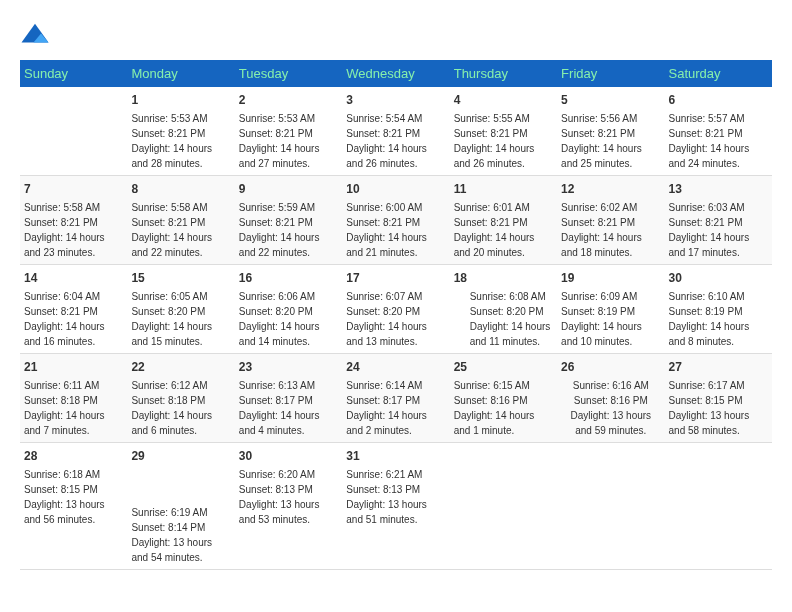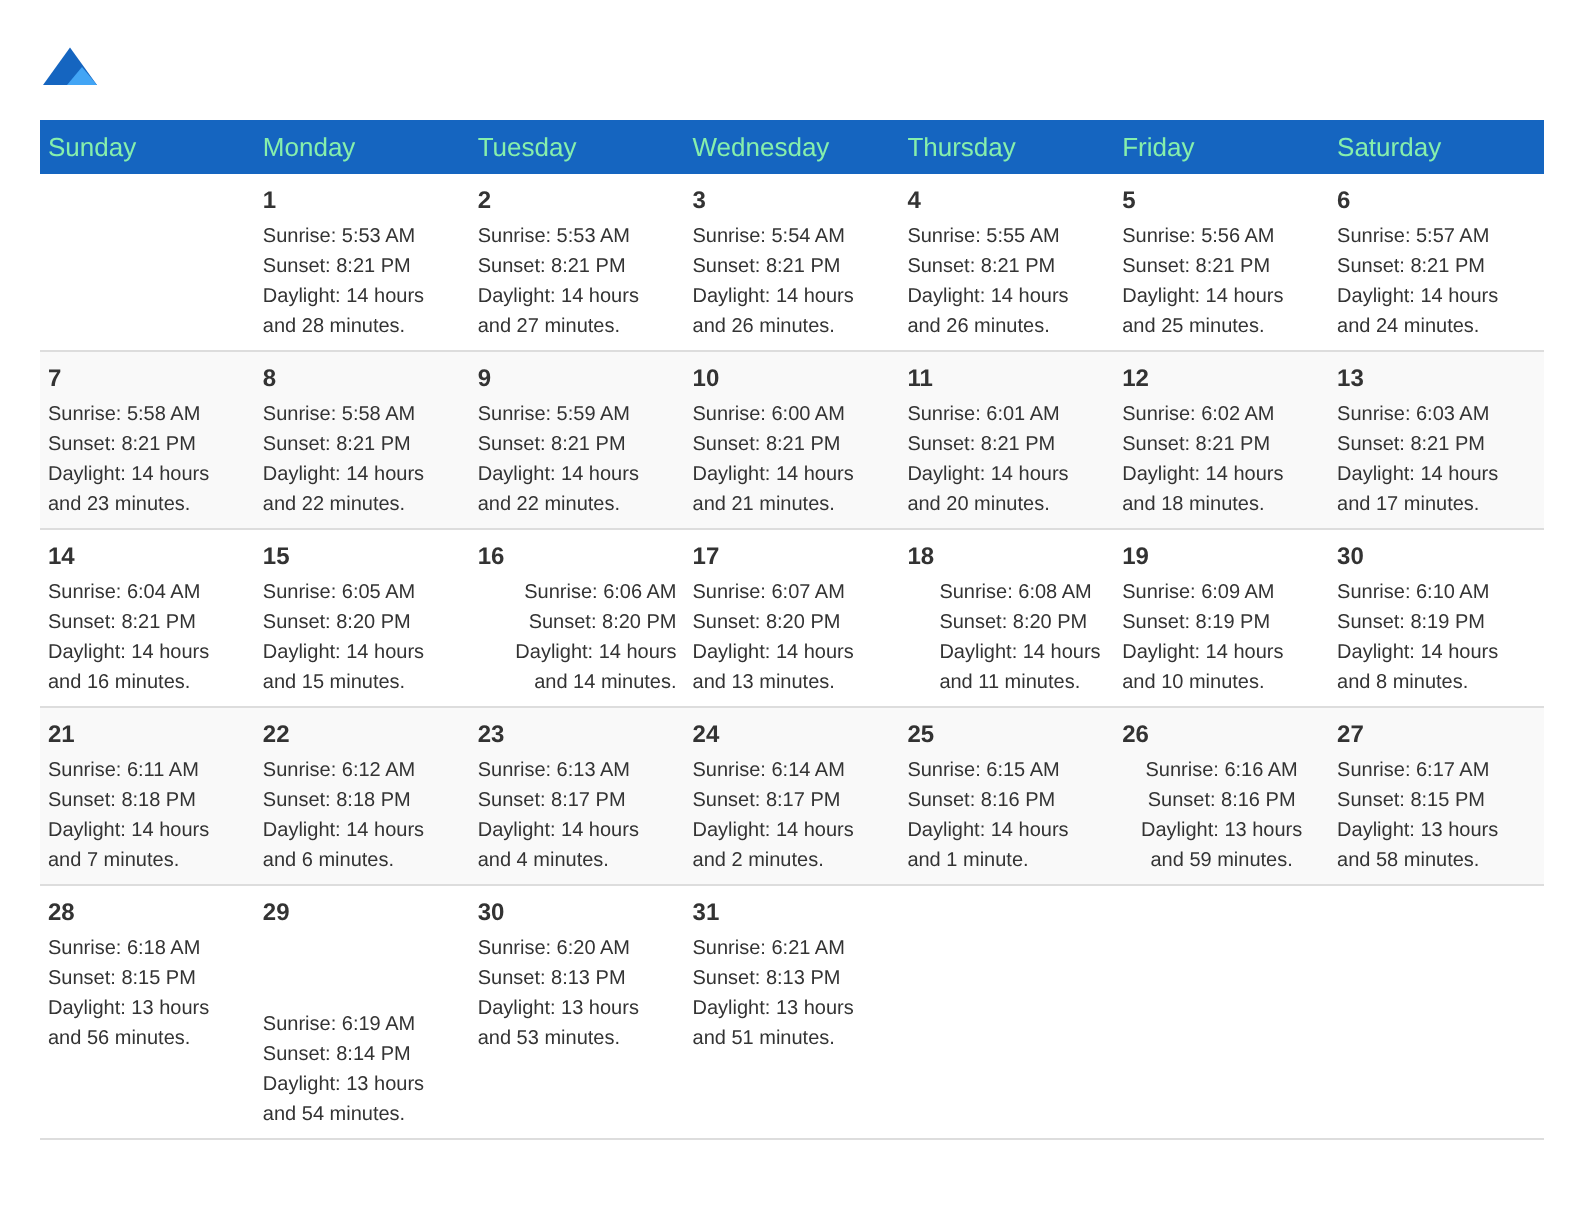--- a/index.html
+++ b/index.html
@@ -223,21 +223,21 @@
         </td>
         <td>
           <span class="day-number">15</span>
           <div class="day-info" style="white-space: pre-line;">Sunrise: 6:05 AM
 Sunset: 8:20 PM
 Daylight: 14 hours
 and 15 minutes.</div>
         </td>
         <td>
           <span class="day-number">16</span>
-          <div class="day-info" style="white-space: pre-line; text-align: right;">Sunrise: 6:06 AM
+          <div class="day-info" style="white-space: pre-line;">Sunrise: 6:06 AM
 Sunset: 8:20 PM
 Daylight: 14 hours
 and 14 minutes.</div>
         </td>
         <td>
           <span class="day-number">17</span>
           <div class="day-info" style="white-space: pre-line;">Sunrise: 6:07 AM
 Sunset: 8:20 PM
 Daylight: 14 hours
 and 13 minutes.</div>

